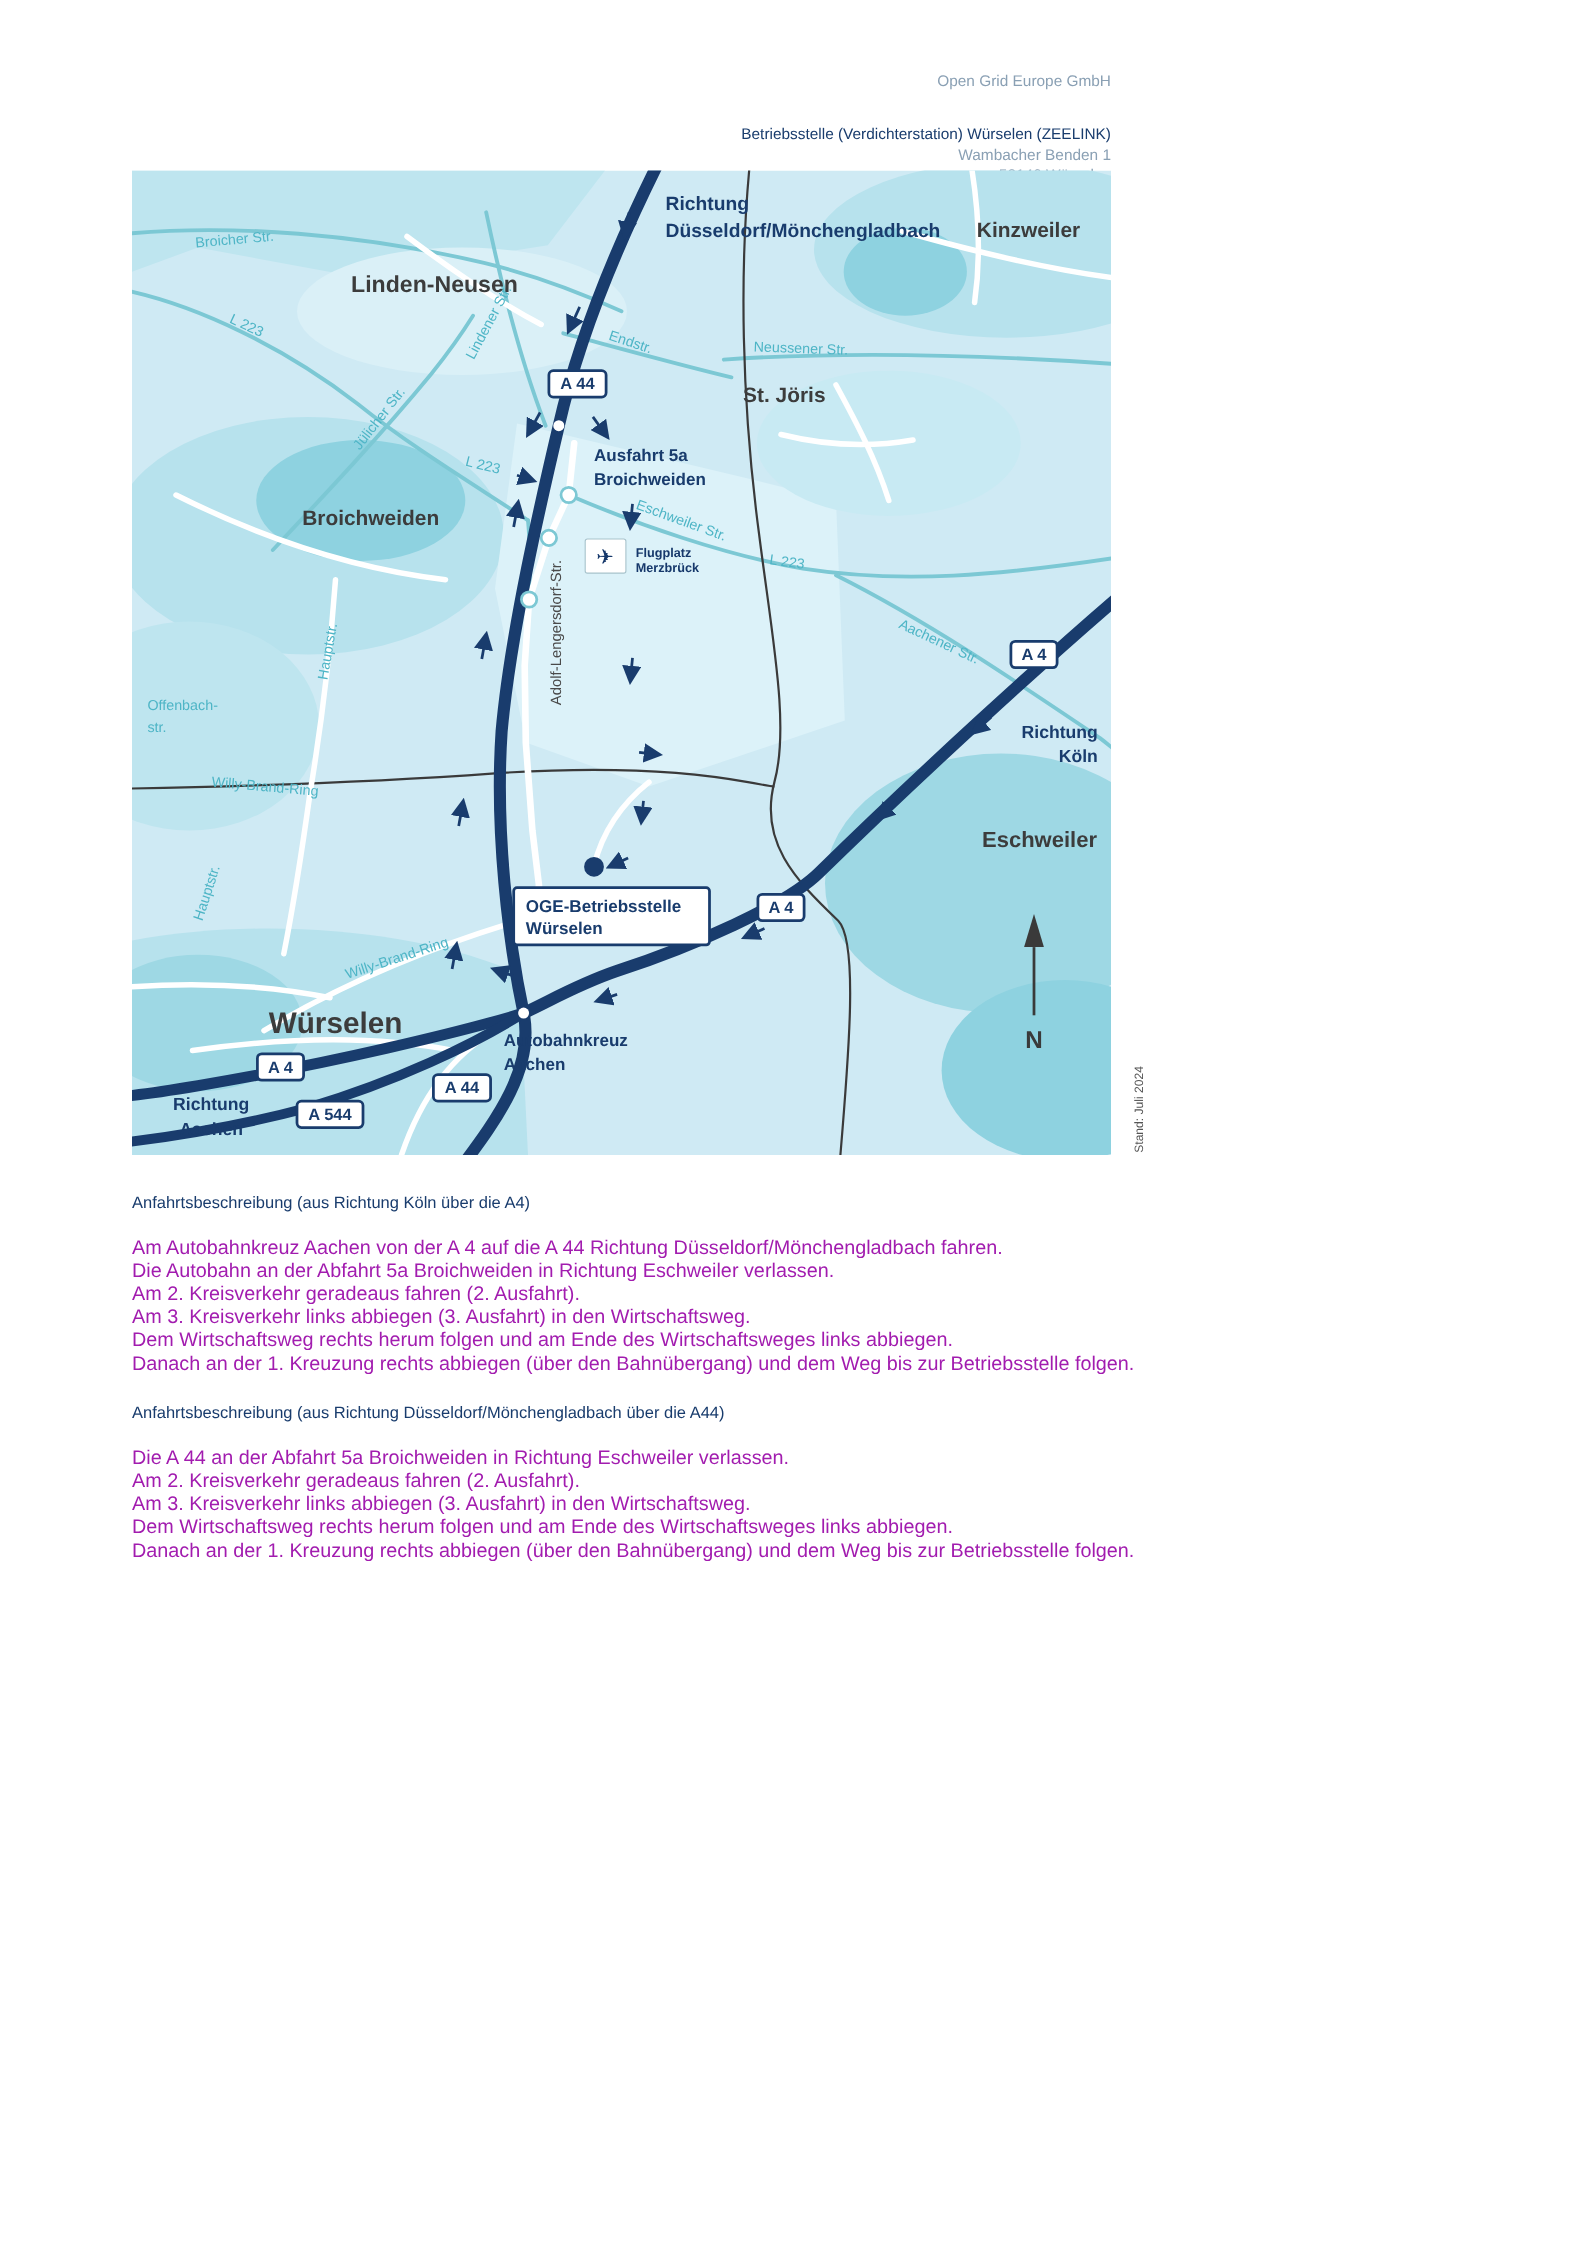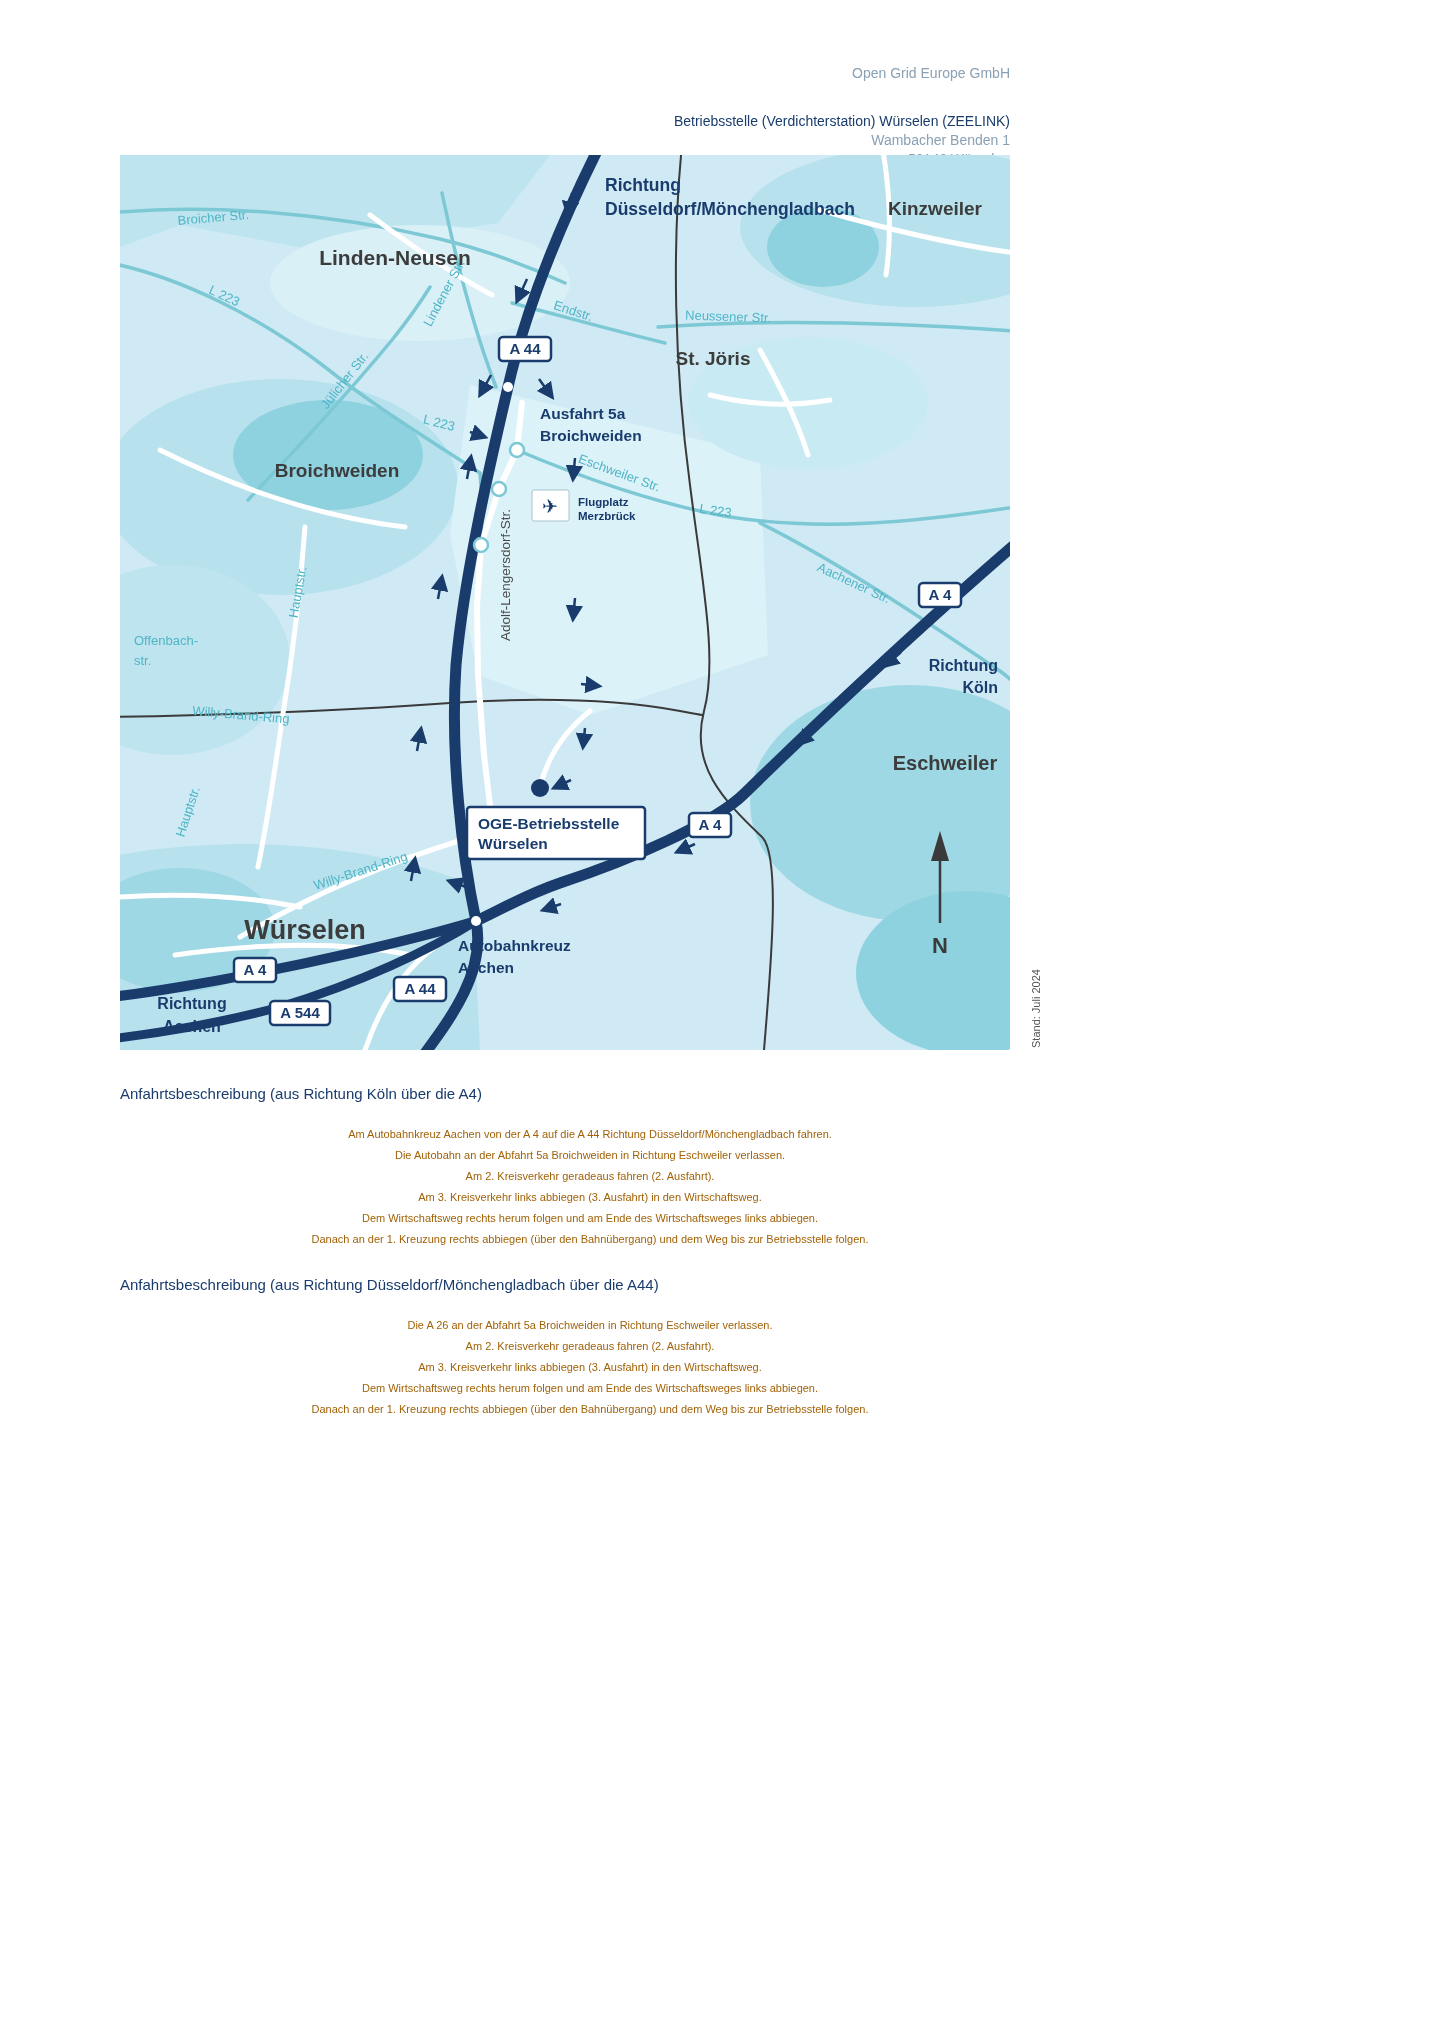--- a/index.html
+++ b/index.html
@@ -18,21 +18,21 @@
   .street { fill:#4eb5c6; font-size:13px; }
   .place  { fill:#3c3c3c; font-weight:bold; }
   .navlab { fill:#193c6d; font-weight:bold; }
   .badge-t{ fill:#193c6d; font-weight:bold; font-size:15px; text-anchor:middle; }
   .stand  { position:absolute; left:1030px; top:1048px; transform:rotate(-90deg); transform-origin:0 0;
             font-size:11px; color:#555; white-space:nowrap; }
 
   
   .content { position:absolute; left:120px; top:1085px; width:940px; }
   .content h2 { font-size:15px; color:#193c6d; font-weight:normal; margin:0; }
-  .lines { margin-top:22px; margin-bottom:26px; font-size:11px; line-height:21px; color:#a16207;text-align:center; }
+  .lines { margin-top:22px; margin-bottom:26px; font-size:18px; line-height:21px; color:#a21caf; }
 </style>
 </head>
 <body>
 
 <div class="page">
 
 
   <div class="address">
     <div>Open Grid Europe GmbH</div>
     <div class="bold">Betriebsstelle (Verdichterstation) Würselen (ZEELINK)</div>
@@ -231,21 +231,21 @@
         <div>Die Autobahn an der Abfahrt 5a Broichweiden in Richtung Eschweiler verlassen.</div>
         <div>Am 2. Kreisverkehr geradeaus fahren (2. Ausfahrt).</div>
         <div>Am 3. Kreisverkehr links abbiegen (3. Ausfahrt) in den Wirtschaftsweg.</div>
         <div>Dem Wirtschaftsweg rechts herum folgen und am Ende des Wirtschaftsweges links abbiegen.</div>
         <div>Danach an der 1. Kreuzung rechts abbiegen (über den Bahnübergang) und dem Weg bis zur Betriebsstelle folgen.</div>
       </div>
     </section>
     <section>
       <h2>Anfahrtsbeschreibung (aus Richtung Düsseldorf/Mönchengladbach über die A44)</h2>
       <div class="lines">
-        <div>Die A 26 an der Abfahrt 5a Broichweiden in Richtung Eschweiler verlassen.</div>
+        <div>Die A 44 an der Abfahrt 5a Broichweiden in Richtung Eschweiler verlassen.</div>
         <div>Am 2. Kreisverkehr geradeaus fahren (2. Ausfahrt).</div>
         <div>Am 3. Kreisverkehr links abbiegen (3. Ausfahrt) in den Wirtschaftsweg.</div>
         <div>Dem Wirtschaftsweg rechts herum folgen und am Ende des Wirtschaftsweges links abbiegen.</div>
         <div>Danach an der 1. Kreuzung rechts abbiegen (über den Bahnübergang) und dem Weg bis zur Betriebsstelle folgen.</div>
       </div>
     </section>
   </div>
 
 </div>
 

